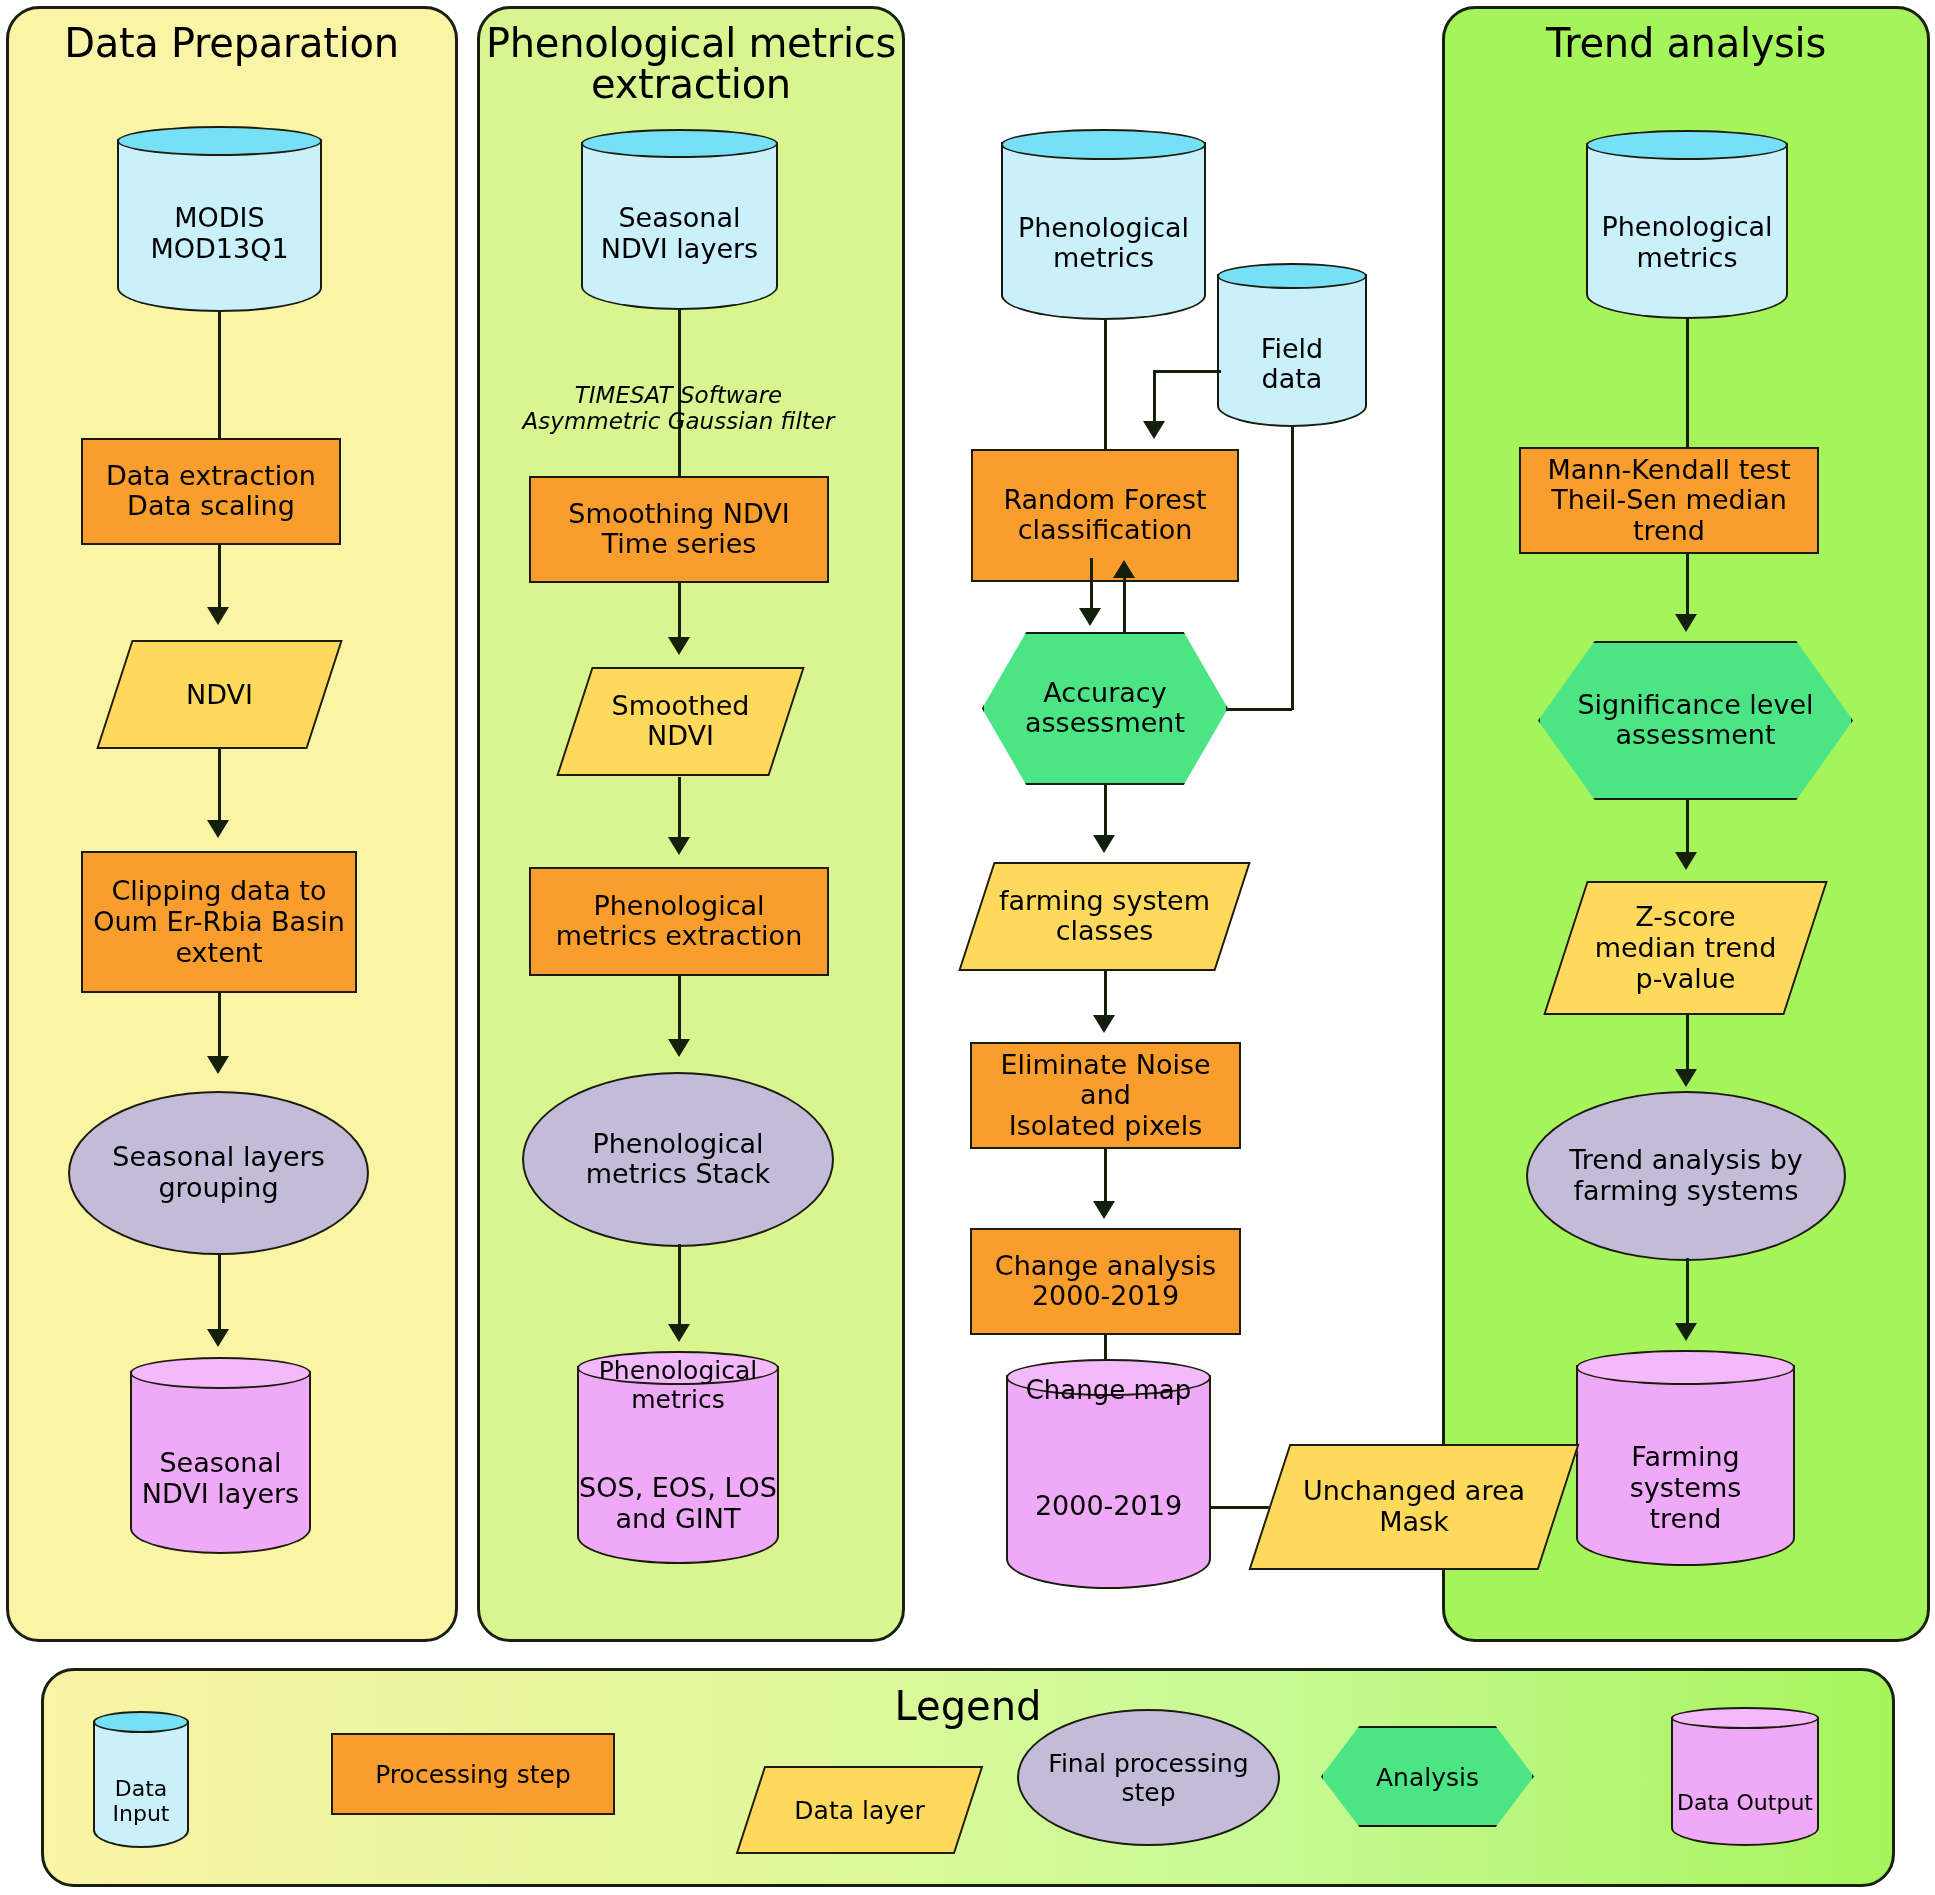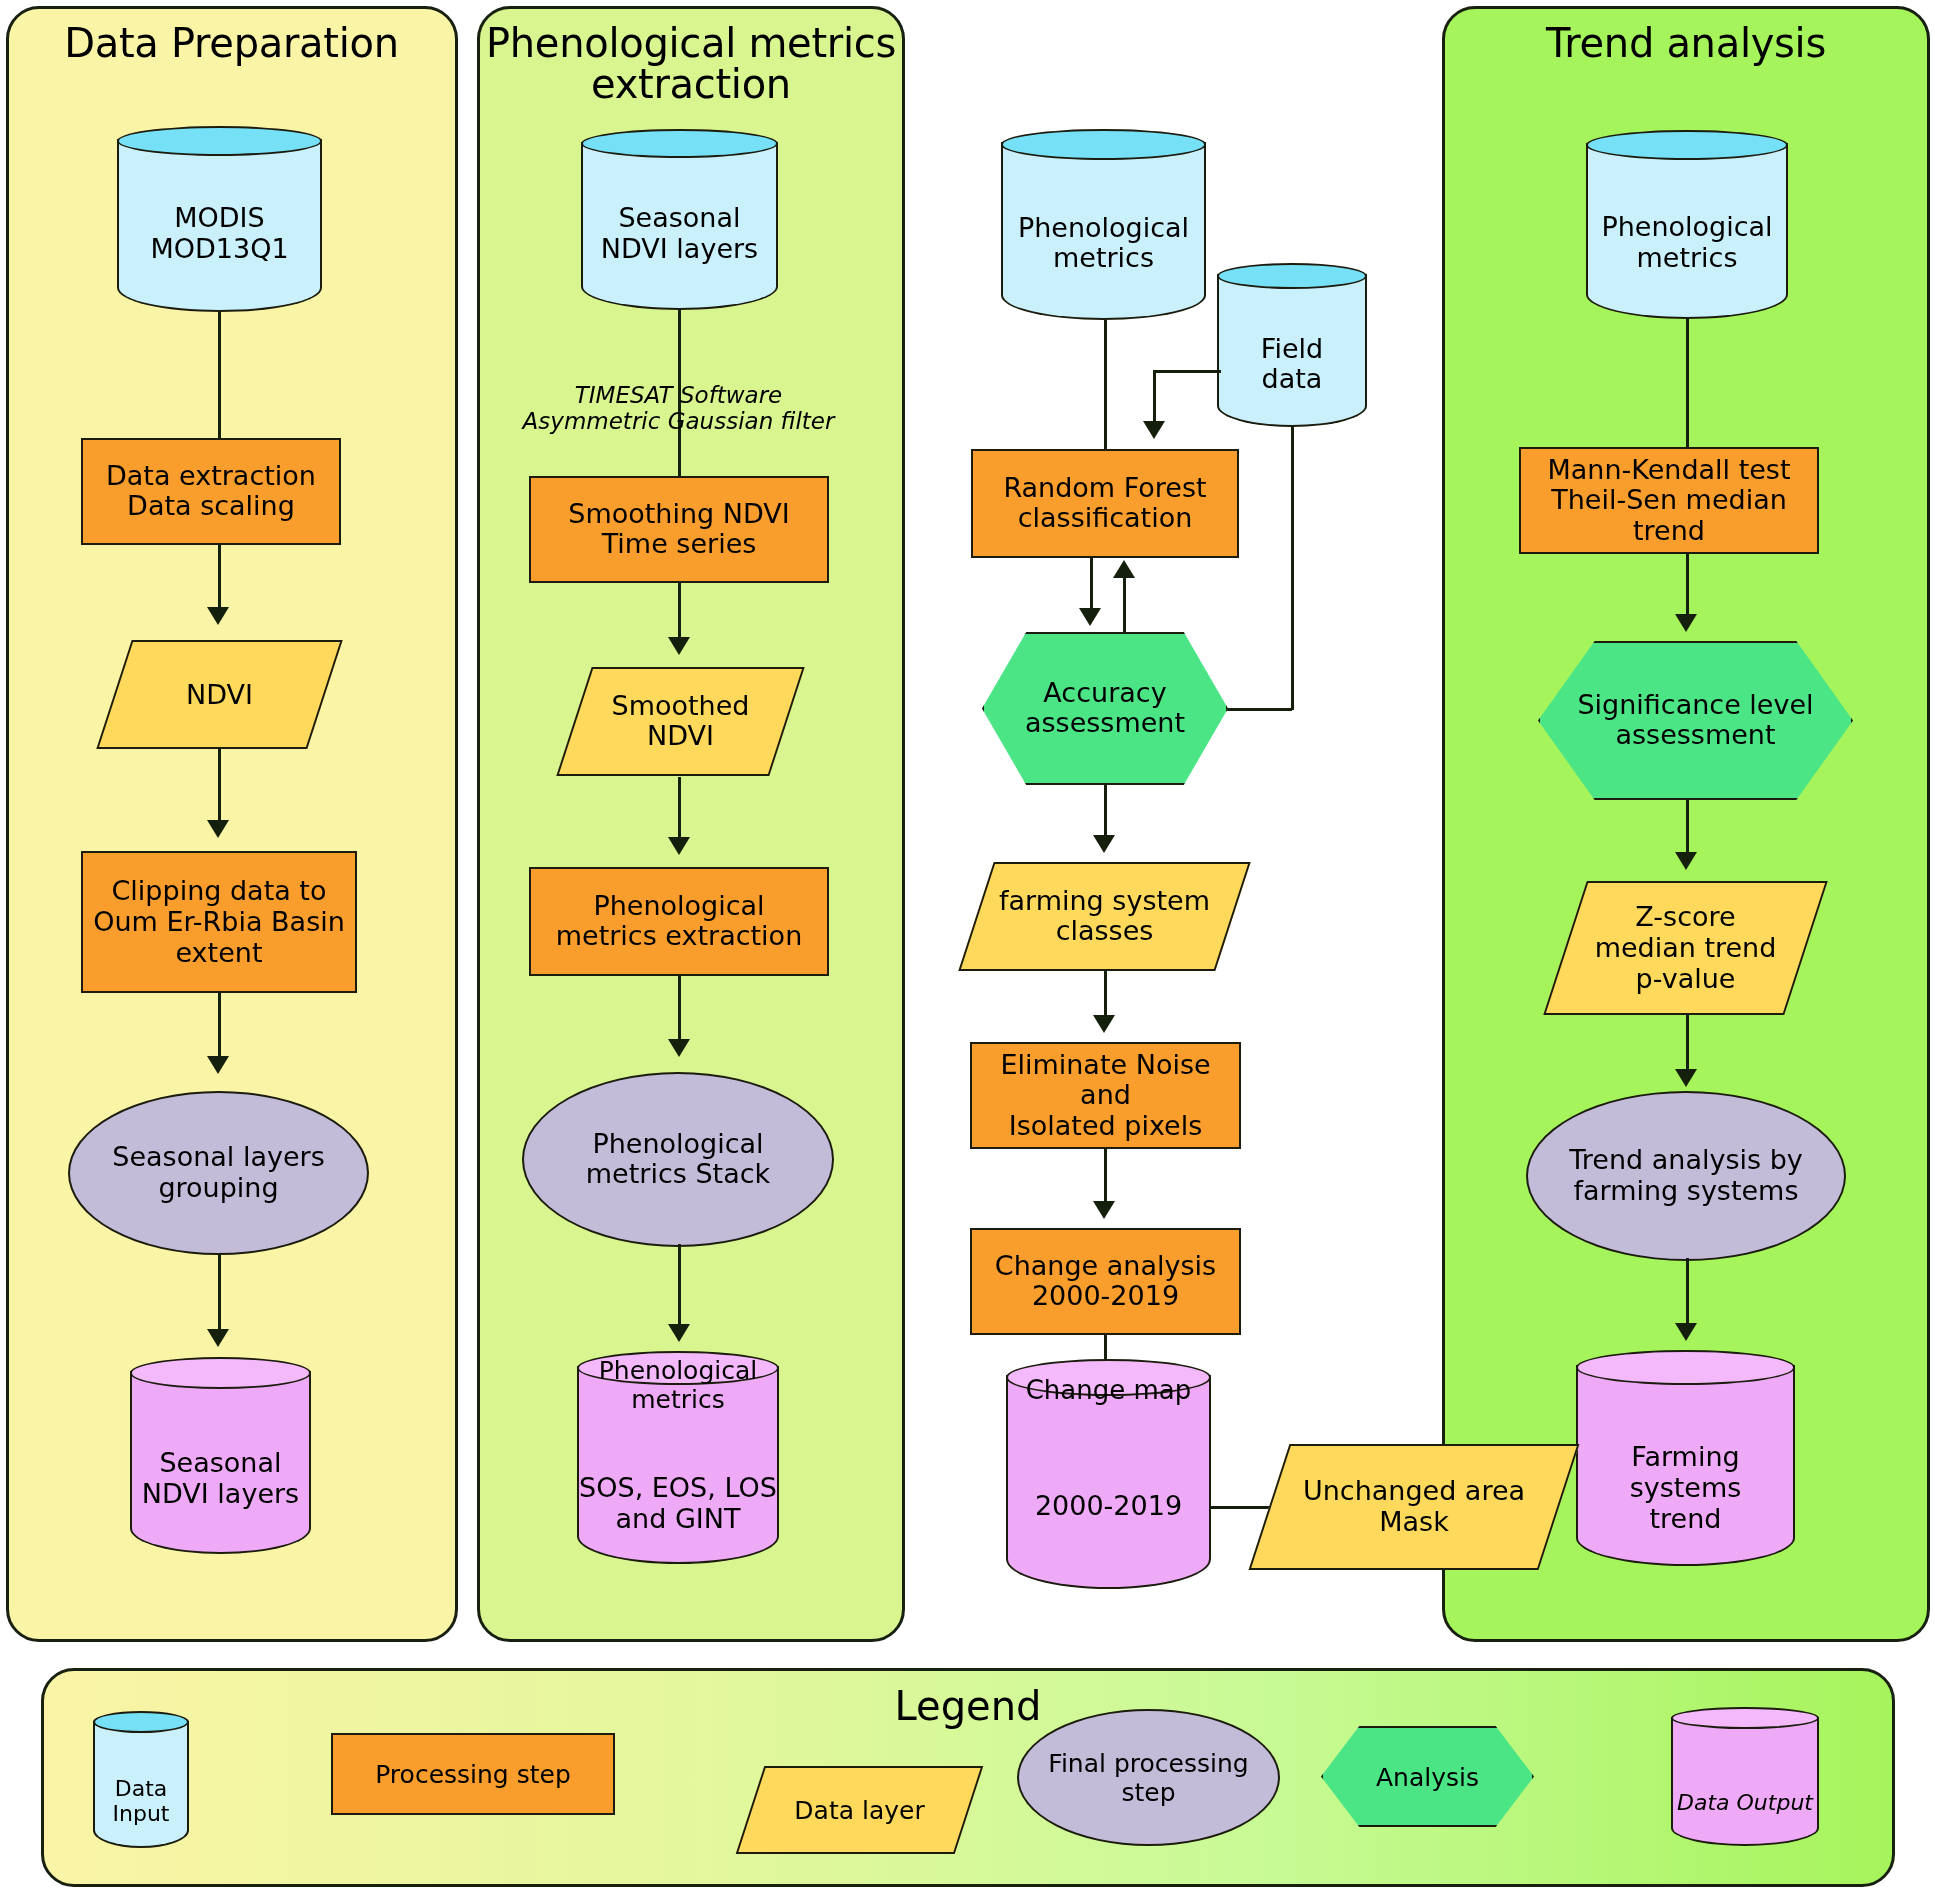--- a/index.html
+++ b/index.html
@@ -272,21 +272,21 @@
   </div>
 
   <div class="line hline" style="left:1153px;top:370px;width:68px;"></div>
   <div class="line vline" style="left:1153px;top:370px;height:57px;"></div>
   <div class="arrow-down" style="left:1143px;top:421px;"></div>
 
   <div class="line vline" style="left:1291px;top:427px;height:283px;"></div>
   <div class="line hline" style="left:1203px;top:708px;width:89px;"></div>
   <div class="arrow-left" style="left:1186px;top:696px;"></div>
 
-  <div class="node proc" style="left:971px;top:449px;width:268px;height:109px;">
+  <div class="node proc" style="left:971px;top:449px;width:268px;height:133px;">
     <div class="lbl">Random Forest
 classification</div>
   </div>
 
   <div class="line vline" style="left:1090px;top:558px;height:57px;"></div>
   <div class="arrow-down" style="left:1079px;top:608px;"></div>
 
   <div class="line vline" style="left:1123px;top:577px;height:55px;"></div>
   <div class="arrow-up" style="left:1113px;top:560px;"></div>
 
@@ -416,17 +416,17 @@
   </div>
 
   <div class="node hexa" style="left:1321px;top:1726px;width:213px;height:101px;">
     <div class="shape"></div>
     <div class="lg-label">Analysis</div>
   </div>
 
   <div class="node cyl cyl-out" style="left:1671px;top:1707px;width:148px;height:139px;">
     <div class="body"></div>
     <div class="top"></div>
-    <div class="lg-label" style="top:68%;font-size:22px;font-style:italic;">Data Output</div>
+    <div class="lg-label" style="top:68%;font-size:22px;">Data Output</div>
   </div>
 
 </div>
 
 
 </body></html>

